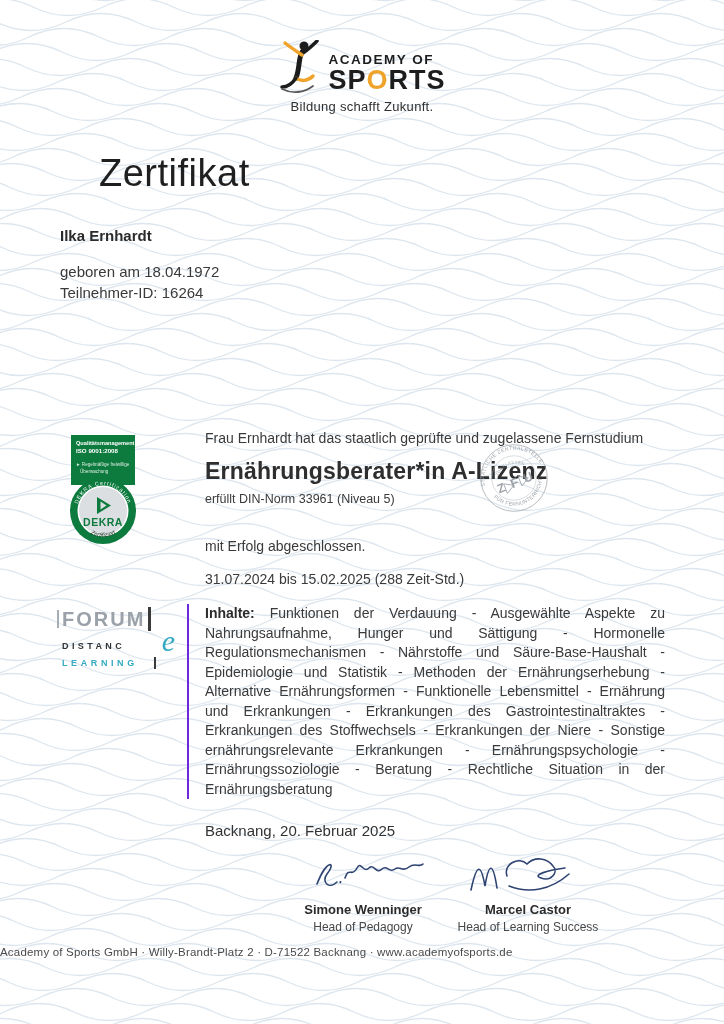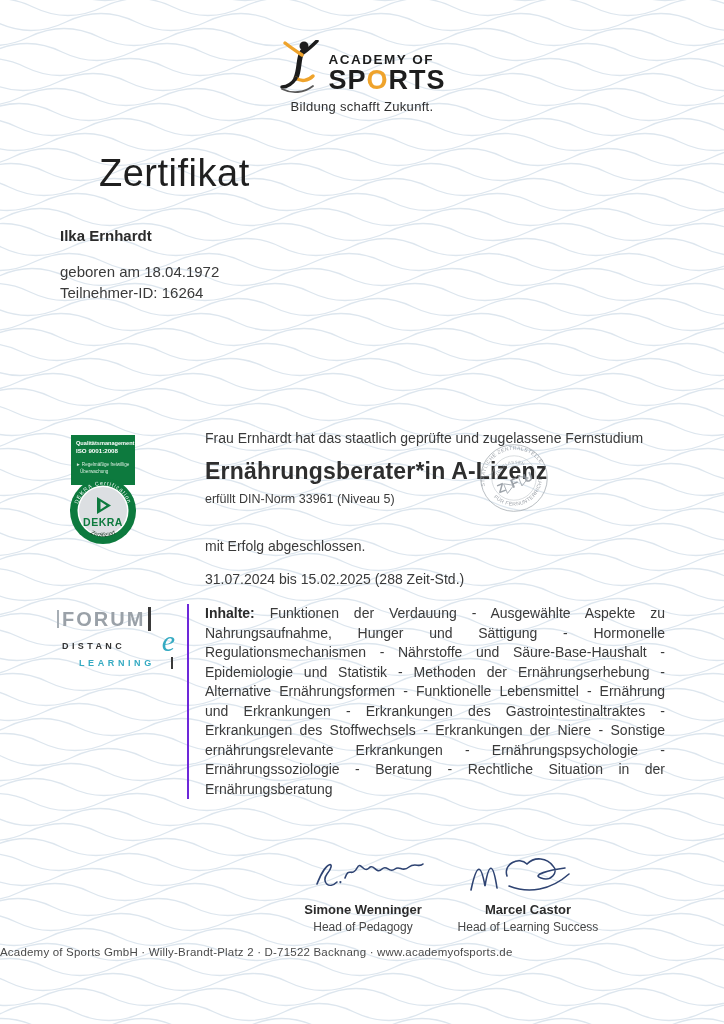--- a/index.html
+++ b/index.html
@@ -42,21 +42,21 @@
   
   .forum{top:607px;left:57px;width:120px;}
   .forum-row1{display:flex;align-items:center;gap:3px;}
   .forum-bar-l{width:2px;height:18px;background:#a7aeb5;}
   .forum-word{font-size:20px;font-weight:bold;letter-spacing:2px;color:#9aa1a8;line-height:1;}
   .forum-bar-r{width:3px;height:24px;background:#3a3a3a;}
   .forum-row2{position:relative;margin-top:4px;margin-left:5px;}
   .forum-distanc{font-size:9px;font-weight:bold;letter-spacing:3.4px;color:#333;}
   .forum-e{position:absolute;right:2px;top:-9px;font-family:"Liberation Serif","DejaVu Serif",serif;
            font-style:italic;font-size:30px;color:#35aac2;line-height:1;}
-  .forum-row3{display:flex;align-items:center;margin-top:4px;margin-left:22px;gap:16px;}
+  .forum-row3{display:flex;align-items:center;margin-top:4px;margin-left:5px;gap:16px;}
   .forum-learning{font-size:9px;font-weight:bold;letter-spacing:3.6px;color:#35aac2;}
   .forum-bar-b{width:2.5px;height:12px;background:#3a3a3a;}
 
   .place-date{top:822px;left:205px;font-size:15px;color:#333;}
 
   .sig-col{top:848px;display:flex;flex-direction:column;align-items:center;}
   .sig-col svg{display:block;}
   .sig-col path{fill:none;stroke:#2e4372;stroke-width:1.6;stroke-linecap:round;}
   .sig-name{font-size:13px;font-weight:bold;color:#2b2b2b;margin-top:2px;white-space:nowrap;}
   .sig-role{font-size:12px;color:#474747;margin-top:3px;white-space:nowrap;}
@@ -222,20 +222,21 @@
     <div class="forum-row2">
       <span class="forum-distanc">DISTANC</span>
       <span class="forum-e">e</span>
     </div>
     <div class="forum-row3">
       <span class="forum-learning">LEARNING</span>
       <div class="forum-bar-b"></div>
     </div>
   </div>
 
+  <div class="layer place-date">Backnang, 20. Februar 2025</div>
 
   <div class="layer sig-col sig2">
     <svg width="140" height="52" viewBox="0 0 140 52">
       <path d="M24 36 C 34 10, 44 14, 34 26 C 28 34, 36 42, 44 34"></path>
       <path d="M52 30 C 56 18, 59 30, 64 20 C 68 12, 70 26, 76 20 C 81 15, 83 27, 89 21 C 94 16, 96 26, 102 21 C 107 17, 109 25, 116 19 C 122 14, 126 20, 130 16"></path>
       <path d="M47 34 C 47.5 33.5, 48 34, 47.5 34.5"></path>
     </svg>
     <div class="sig-name">Simone Wenninger</div>
     <div class="sig-role">Head of Pedagogy</div>
   </div>

